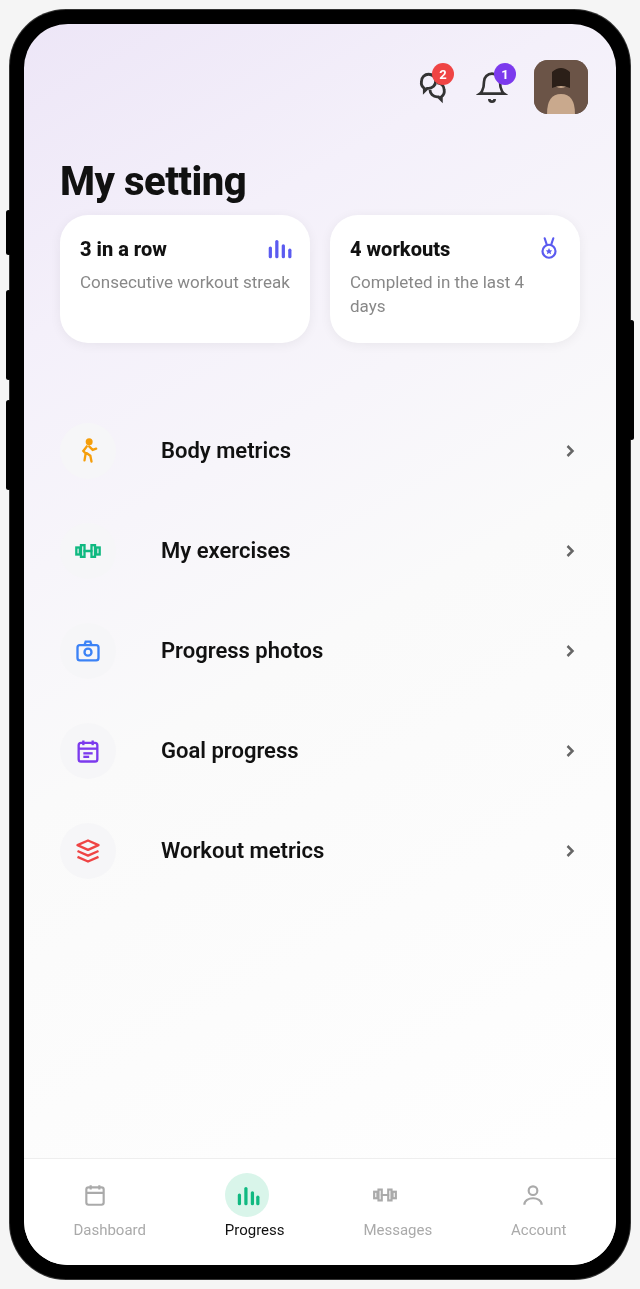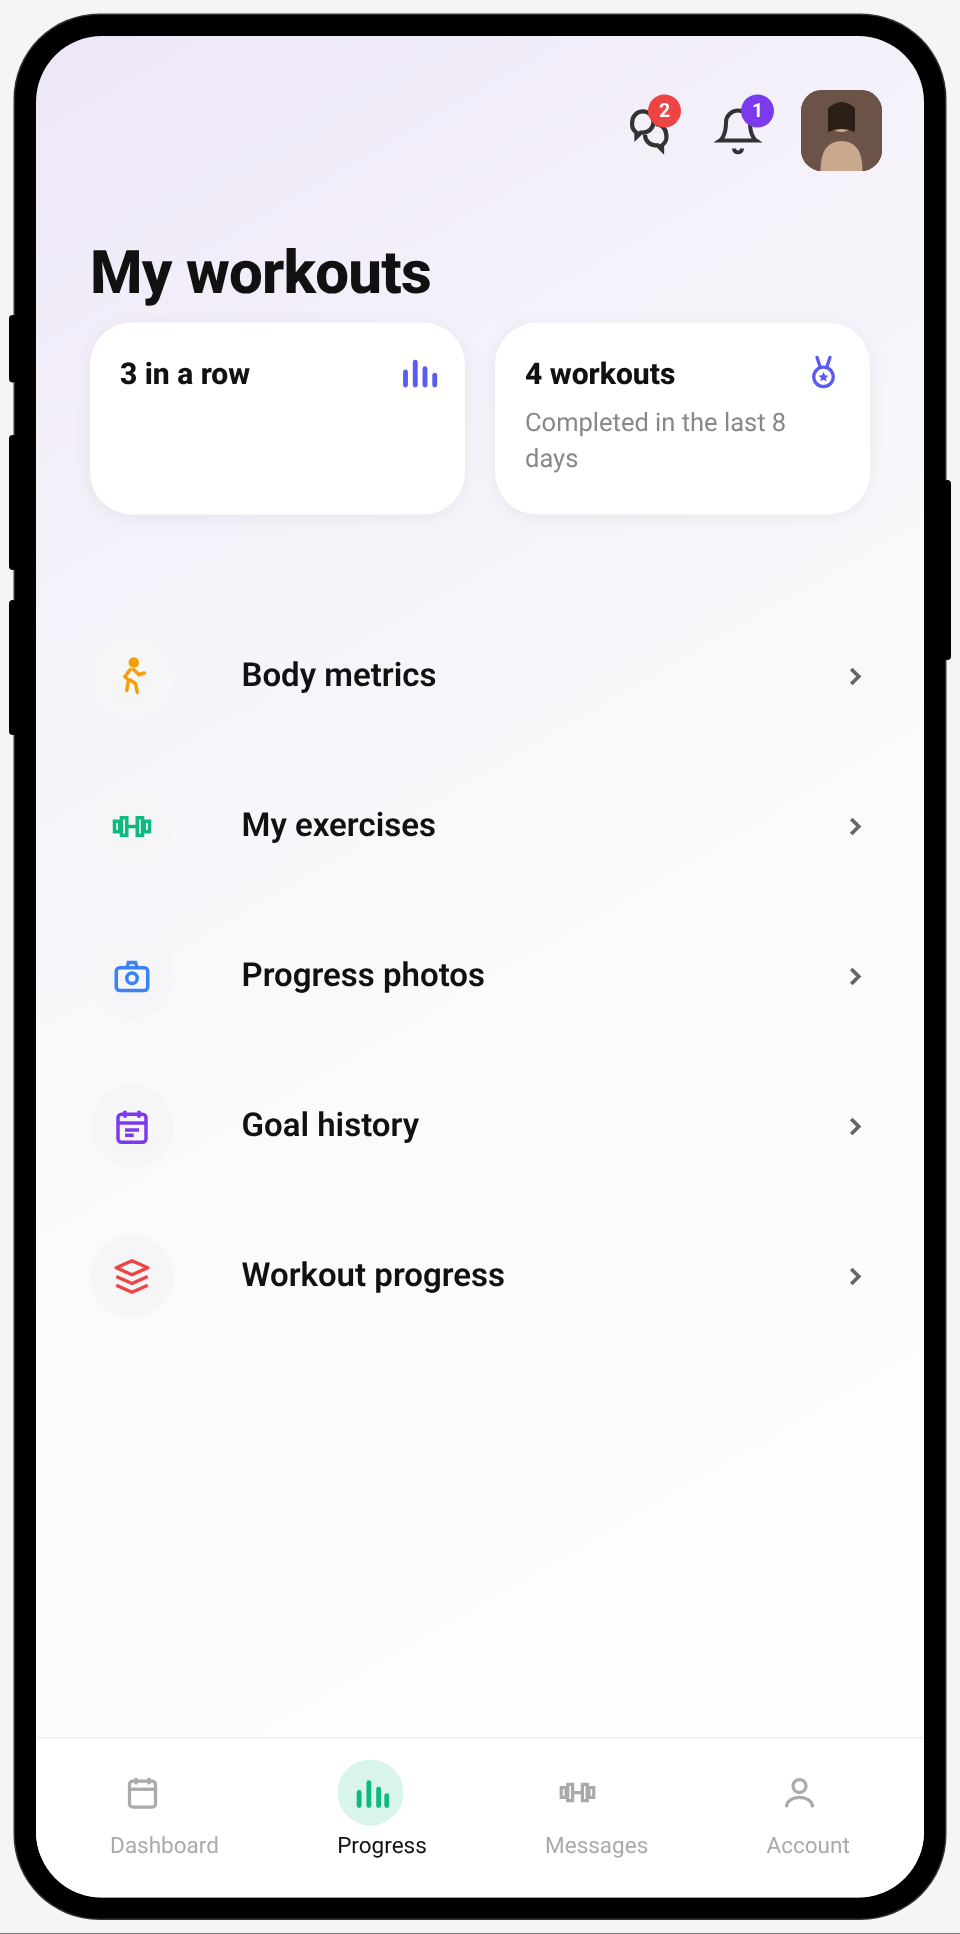--- a/index.html
+++ b/index.html
@@ -184,45 +184,46 @@
       <div class="avatar">
         <svg width="54" height="54" viewBox="0 0 54 54">
           <rect width="54" height="54" fill="#6b5447"></rect>
           <circle cx="27" cy="20" r="8" fill="#c9a98d"></circle>
           <path d="M13 54 Q13 34 27 34 Q41 34 41 54 Z" fill="#c9a98d"></path>
           <path d="M18 12 Q27 4 36 12 L36 28 Q27 24 18 28 Z" fill="#2b1f18"></path>
         </svg>
       </div>
     </div>
 
-    <h1 class="page-title">My workouts</h1>
+    <h1 class="page-title">My setting</h1>
 
 
     <div class="cards">
       <div class="card">
         <div class="card-icon">
           <svg width="26" height="26" viewBox="0 0 24 24" fill="none" stroke="#5b5bf0" stroke-width="3" stroke-linecap="round">
             <line x1="4" y1="20" x2="4" y2="12"></line>
             <line x1="10" y1="20" x2="10" y2="6"></line>
             <line x1="16" y1="20" x2="16" y2="10"></line>
             <line x1="22" y1="20" x2="22" y2="14"></line>
           </svg>
         </div>
         <div class="card-title">3 in a row</div>
+        <div class="card-sub">Consecutive workout streak</div>
       </div>
       <div class="card">
         <div class="card-icon">
           <svg width="26" height="26" viewBox="0 0 24 24" fill="none" stroke="#5b5bf0" stroke-width="2">
             <circle cx="12" cy="15" r="6"></circle>
             <path d="M12 12l1 2 2 .3-1.5 1.4.4 2-1.9-1-1.9 1 .4-2L9 14.3l2-.3z" fill="#5b5bf0" stroke="none"></path>
             <path d="M8 3l2 6M16 3l-2 6" stroke-linecap="round"></path>
           </svg>
         </div>
         <div class="card-title">4 workouts</div>
-        <div class="card-sub">Completed in the last 8 days</div>
+        <div class="card-sub">Completed in the last 4 days</div>
       </div>
     </div>
 
     <div class="menu">
 
       <div class="menu-item">
         <div class="menu-icon-wrap">
           <svg width="28" height="28" viewBox="0 0 24 24" fill="none" stroke="#f59e0b" stroke-width="2" stroke-linecap="round">
             <circle cx="13" cy="4" r="2" fill="#f59e0b"></circle>
             <path d="M11 8l-3 4 2 2-1 6M13 8l3 3 3-1M11 14l3 2 1 5"></path>
@@ -268,35 +269,35 @@
         <div class="menu-icon-wrap">
           <svg width="28" height="28" viewBox="0 0 24 24" fill="none" stroke="#7c3aed" stroke-width="2">
             <rect x="4" y="5" width="16" height="16" rx="2"></rect>
             <line x1="4" y1="10" x2="20" y2="10"></line>
             <line x1="8" y1="3" x2="8" y2="7"></line>
               <line x1="16" y1="3" x2="16" y2="7"></line>
             <line x1="8" y1="14" x2="16" y2="14"></line>
               <line x1="8" y1="17" x2="13" y2="17"></line>
           </svg>
         </div>
-        <div class="menu-label">Goal history</div>
+        <div class="menu-label">Goal progress</div>
         <svg class="chevron" width="20" height="20" viewBox="0 0 24 24" fill="none" stroke="currentColor" stroke-width="3">
             <path d="M9 6l6 6-6 6"></path>
           </svg>
       </div>
 
       <div class="menu-item">
         <div class="menu-icon-wrap">
           <svg width="28" height="28" viewBox="0 0 24 24" fill="none" stroke="#ef4444" stroke-width="2" stroke-linejoin="round">
             <path d="M12 3l9 4-9 4-9-4 9-4z"></path>
             <path d="M3 12l9 4 9-4"></path>
             <path d="M3 17l9 4 9-4"></path>
           </svg>
         </div>
-        <div class="menu-label">Workout progress</div>
+        <div class="menu-label">Workout metrics</div>
         <svg class="chevron" width="20" height="20" viewBox="0 0 24 24" fill="none" stroke="currentColor" stroke-width="3">
             <path d="M9 6l6 6-6 6"></path>
           </svg>
       </div>
 
     </div>
 
     <div class="tabbar">
       <div class="tab">
         <div class="tab-icon-wrap">

